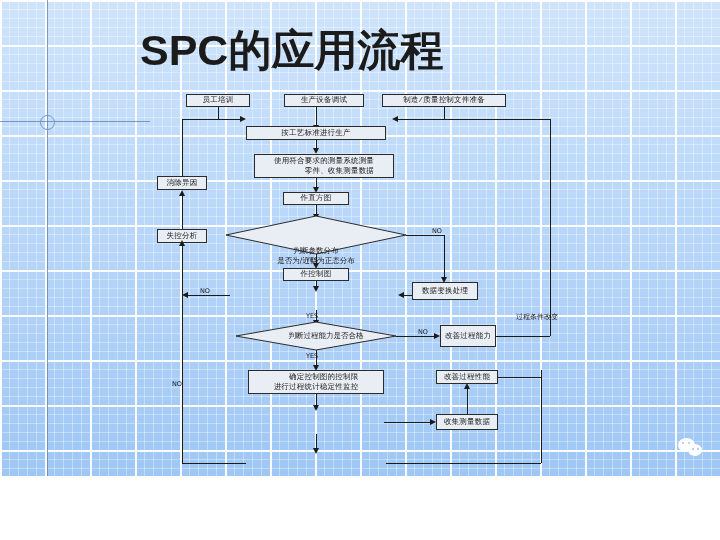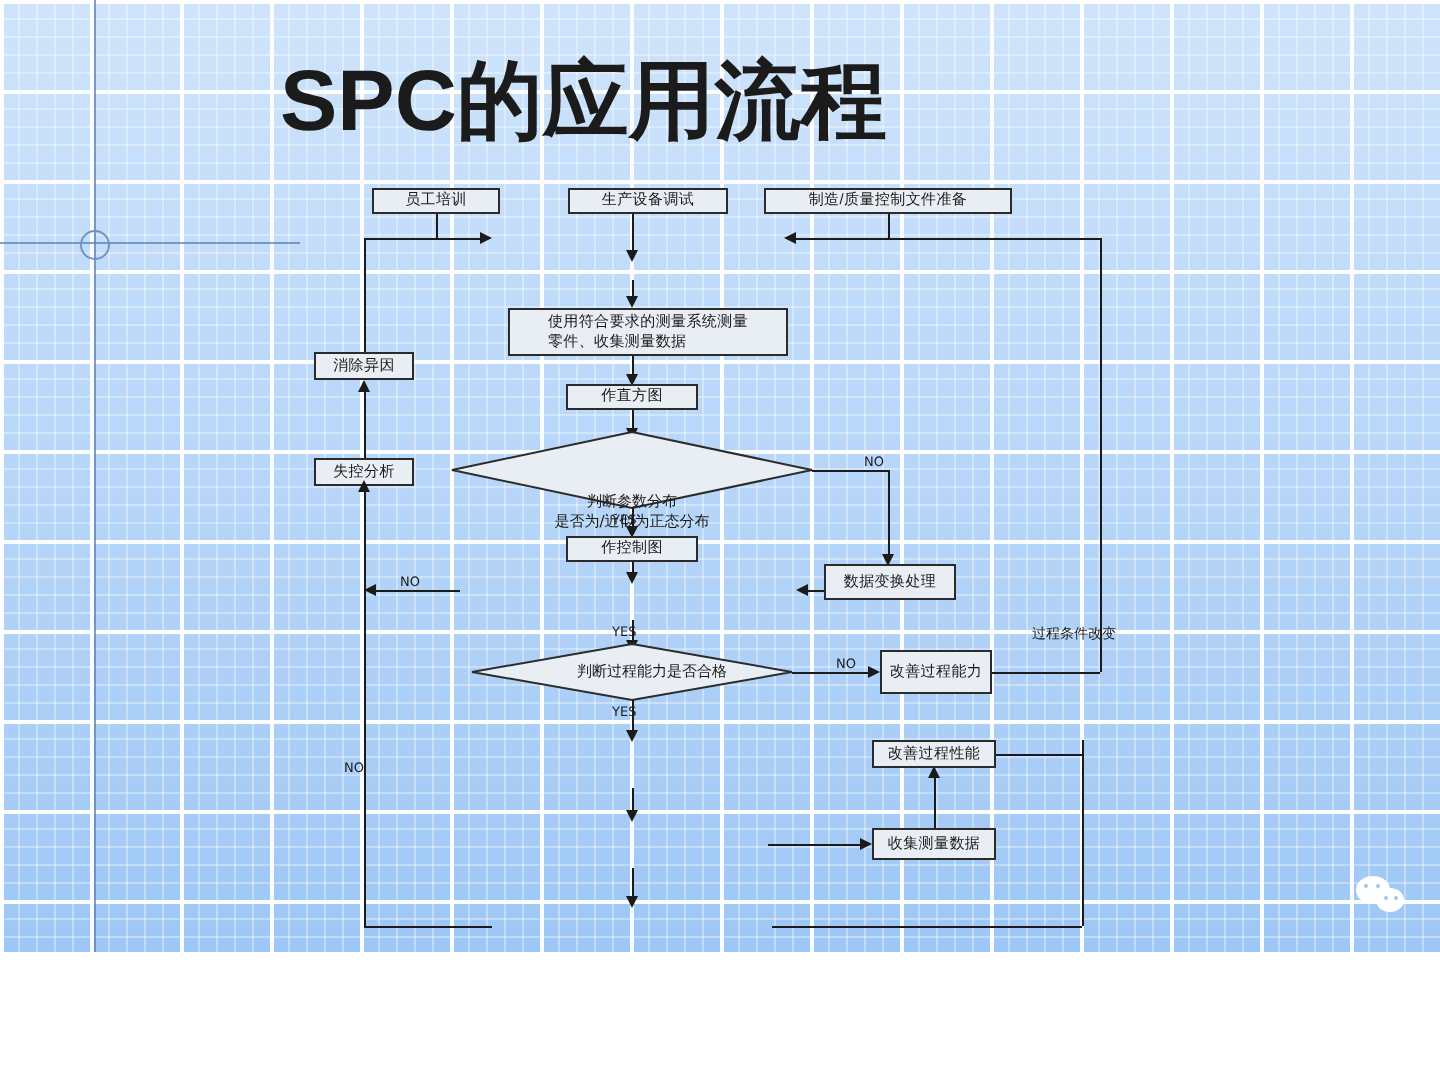--- a/index.html
+++ b/index.html
@@ -40,23 +40,23 @@
     border:1px solid #6f94c4;border-radius:50%;
   }
   .vline-mark{position:absolute;left:47px;top:0px;width:1px;height:540px;background:#5d7fae;opacity:.75;}
   .hline-mark{position:absolute;left:0px;top:121px;width:150px;height:1px;background:#5d7fae;opacity:.75;}
 
   
   .node{
     position:absolute;box-sizing:border-box;
     background:#e9eef4;border:1px solid #2b2b2b;
     display:flex;align-items:center;justify-content:center;
-    text-align:left;color:#1a1a1a;
+    text-align:right;color:#1a1a1a;
     font-size:7.5px;line-height:1.35;
-    font-family:Liberation Sans, sans-serif;
+    font-family:Liberation Mono, monospace;
     letter-spacing:.2px;
   }
   .diamond-wrap{position:absolute;}
   .diamond-wrap svg{position:absolute;left:0;top:0;overflow:visible;}
   .diamond-label{
     position:absolute;inset:0;display:flex;align-items:center;justify-content:center;
     text-align:center;font-size:7.5px;line-height:1.3;color:#1a1a1a;
     font-family:"DejaVu Sans","Liberation Sans",sans-serif;
   }
   .edge{position:absolute;background:#1b1b1b;}
@@ -119,20 +119,23 @@
   <div class="edge h" style="left:218px;top:119px;width:24px;"></div>
   <div class="arrow right" style="left:240px;top:116px;"></div>
 
   <div class="edge v" style="left:316px;top:107px;height:20px;"></div>
   <div class="arrow down" style="left:312.5px;top:125px;"></div>
 
   <div class="edge v" style="left:444px;top:107px;height:12px;"></div>
   <div class="edge h" style="left:398px;top:119px;width:46px;"></div>
   <div class="arrow left" style="left:392px;top:116px;"></div>
 
+  <div class="node" style="left:246px;top:126px;width:140px;height:14px;">
+    <span>按工艺标准进行生产</span>
+  </div>
 
   <div class="edge v" style="left:316px;top:140px;height:10px;"></div>
   <div class="arrow down" style="left:312.5px;top:148px;"></div>
 
   <div class="node" style="left:254px;top:154px;width:140px;height:24px;">
     <span style="white-space:pre-line;">使用符合要求的测量系统测量
 零件、收集测量数据</span>
   </div>
 
   <div class="edge v" style="left:316px;top:178px;height:11px;"></div>
@@ -197,20 +200,24 @@
   <div class="arrow right" style="left:434px;top:332.5px;"></div>
 
   <div class="node" style="left:440px;top:325px;width:56px;height:22px;">
     <span>改善过程能力</span>
   </div>
 
   <div class="elabel" style="left:306px;top:352px;">YES</div>
   <div class="edge v" style="left:316px;top:350px;height:17px;"></div>
   <div class="arrow down" style="left:312.5px;top:365px;"></div>
 
+  <div class="node" style="left:248px;top:370px;width:136px;height:24px;">
+    <span style="white-space:pre-line;">确定控制图的控制限
+进行过程统计稳定性监控</span>
+  </div>
 
   <div class="edge v" style="left:316px;top:394px;height:13px;"></div>
   <div class="arrow down" style="left:312.5px;top:405px;"></div>
 
 
   <div class="edge h" style="left:384px;top:422px;width:48px;"></div>
   <div class="arrow right" style="left:430px;top:418.5px;"></div>
 
   <div class="node" style="left:436px;top:414px;width:62px;height:16px;">
     <span>收集测量数据</span>

